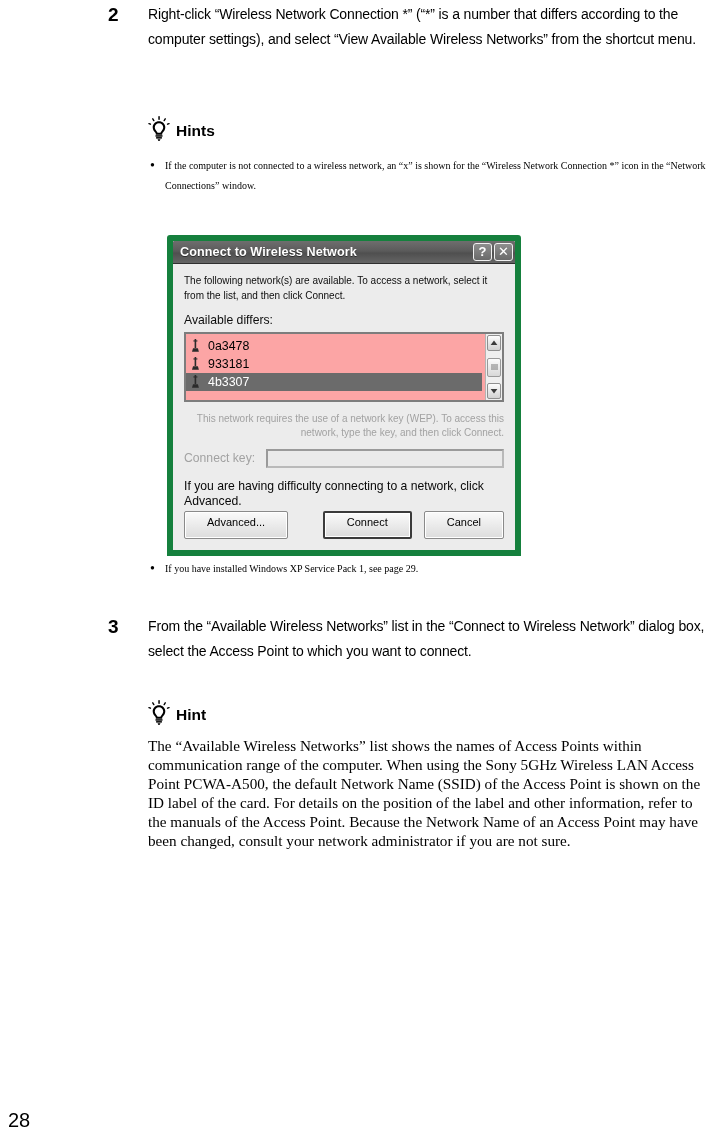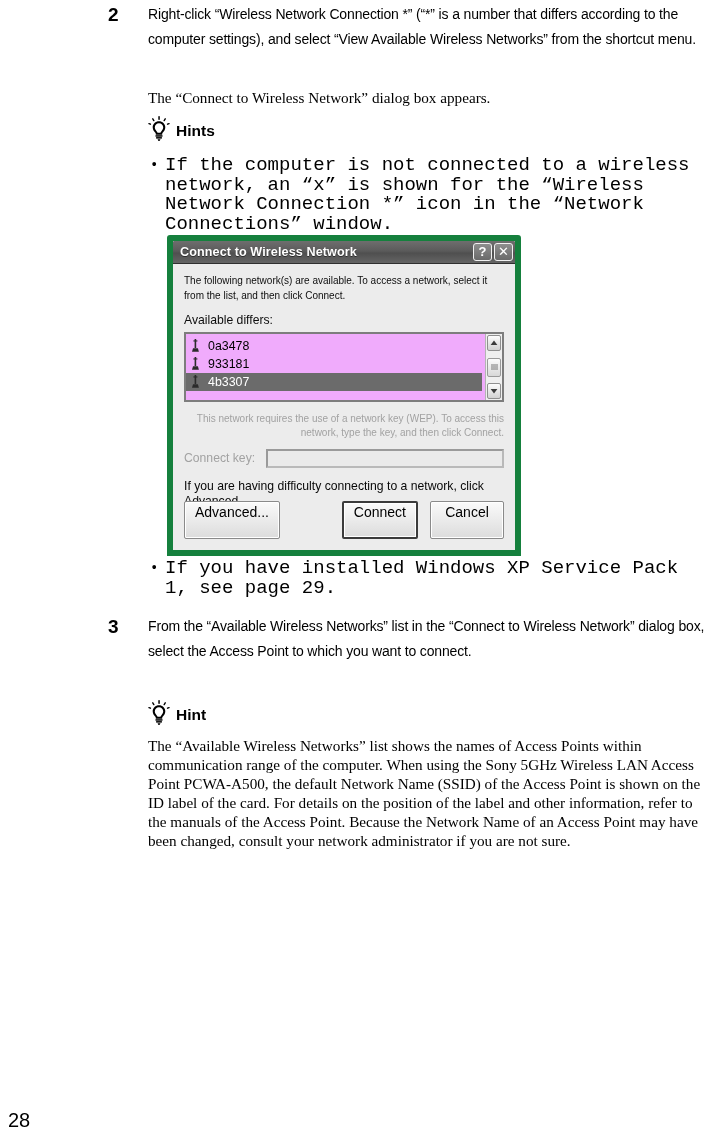--- a/index.html
+++ b/index.html
@@ -72,22 +72,22 @@
     font-size: 15.5px;
     line-height: 17px;
     padding-bottom: 2px;
   }
 
   
   .bullets { margin: 0; padding: 0; list-style: none; }
   .bullet {
     position: relative;
     padding-left: 17px;
-    font-family: Liberation Mono, monospace;
-    font-size: 19px;
+    font-family: Liberation Serif, serif;
+    font-size: 10px;
     line-height: 19.5px;
   }
   .bullet::before {
     content: "\2022";
     position: absolute;
     left: 2px;
     top: -0.5px;
     font-size: 14px;
   }
 
@@ -159,21 +159,21 @@
     line-height: 15px;
     color: #0d0d0d;
     margin: 9px 0 4px 0;
   }
   .dlg-label.dim { color: #a2a2a2; }
 
   
   .netlist {
     position: relative;
     height: 70px;
-    background: #f0abfc;
+    background: #fca5a5;
     border: 2px solid #7d7d7d;
     border-right-width: 2px;
     box-sizing: border-box;
     overflow: hidden;
     display: flex;
   }
   .netlist-items { flex: 1 1 auto; padding: 3px 0 0 0; }
   .net-item {
     display: flex;
     align-items: center;
@@ -252,29 +252,29 @@
 
   .btnrow {
     position: absolute;
     left: 11px;
     right: 11px;
     bottom: 11px;
     display: flex;
     align-items: center;
   }
   .dlg-btn {
-    height: 38px;
+    height: 28px;
     min-width: 74px;
-    padding: 0 10px;
+    padding: 0 22px;
     background: linear-gradient(to bottom, #fafafa, #dcdcdc);
     border: 1px solid #8a8a8a;
     border-radius: 2px;
     box-sizing: border-box;
     font-family: "Liberation Sans", "DejaVu Sans", sans-serif;
-    font-size: 14px;
+    font-size: 11px;
     color: #000000;
     line-height: 21px;
     text-align: center;
     box-shadow: inset 0 0 0 1px #ffffff;
   }
   .dlg-btn.default {
     border: 2px solid #3b3b3b;
     box-shadow: inset 0 0 0 1px #ffffff;
     line-height: 19px;
     font-weight: normal;
@@ -298,25 +298,20 @@
 
 <div class="page">
 
   <div class="step" style="top: 2px;">
     <div class="step-num">2</div>
     <div class="step-body">
       <p class="step-lead">Right-click “Wireless Network Connection *” (“*” is a number that differs according to the computer settings), and select “View Available Wireless Networks” from the shortcut menu.</p>
     </div>
   </div>
 
-  <div class="step" style="top: 88px;">
-    <div class="step-body">
-      <p class="para">The “Connect to Wireless Network” dialog box appears.</p>
-    </div>
-  </div>
 
   <div class="step" style="top: 116px;">
     <div class="step-body">
       <div class="hint-head">
         <span>
           <svg class="bulb-icon" viewBox="0 0 22 25" xmlns="http://www.w3.org/2000/svg" aria-hidden="true">
             <g fill="#000000">
               <rect x="10.3" y="0" width="1.5" height="4" rx="0.7"></rect>
               <rect x="4.6" y="2.0" width="1.4" height="3.4" rx="0.7" transform="rotate(-32 5.3 3.7)"></rect>
               <rect x="16.0" y="2.0" width="1.4" height="3.4" rx="0.7" transform="rotate(32 16.7 3.7)"></rect>

